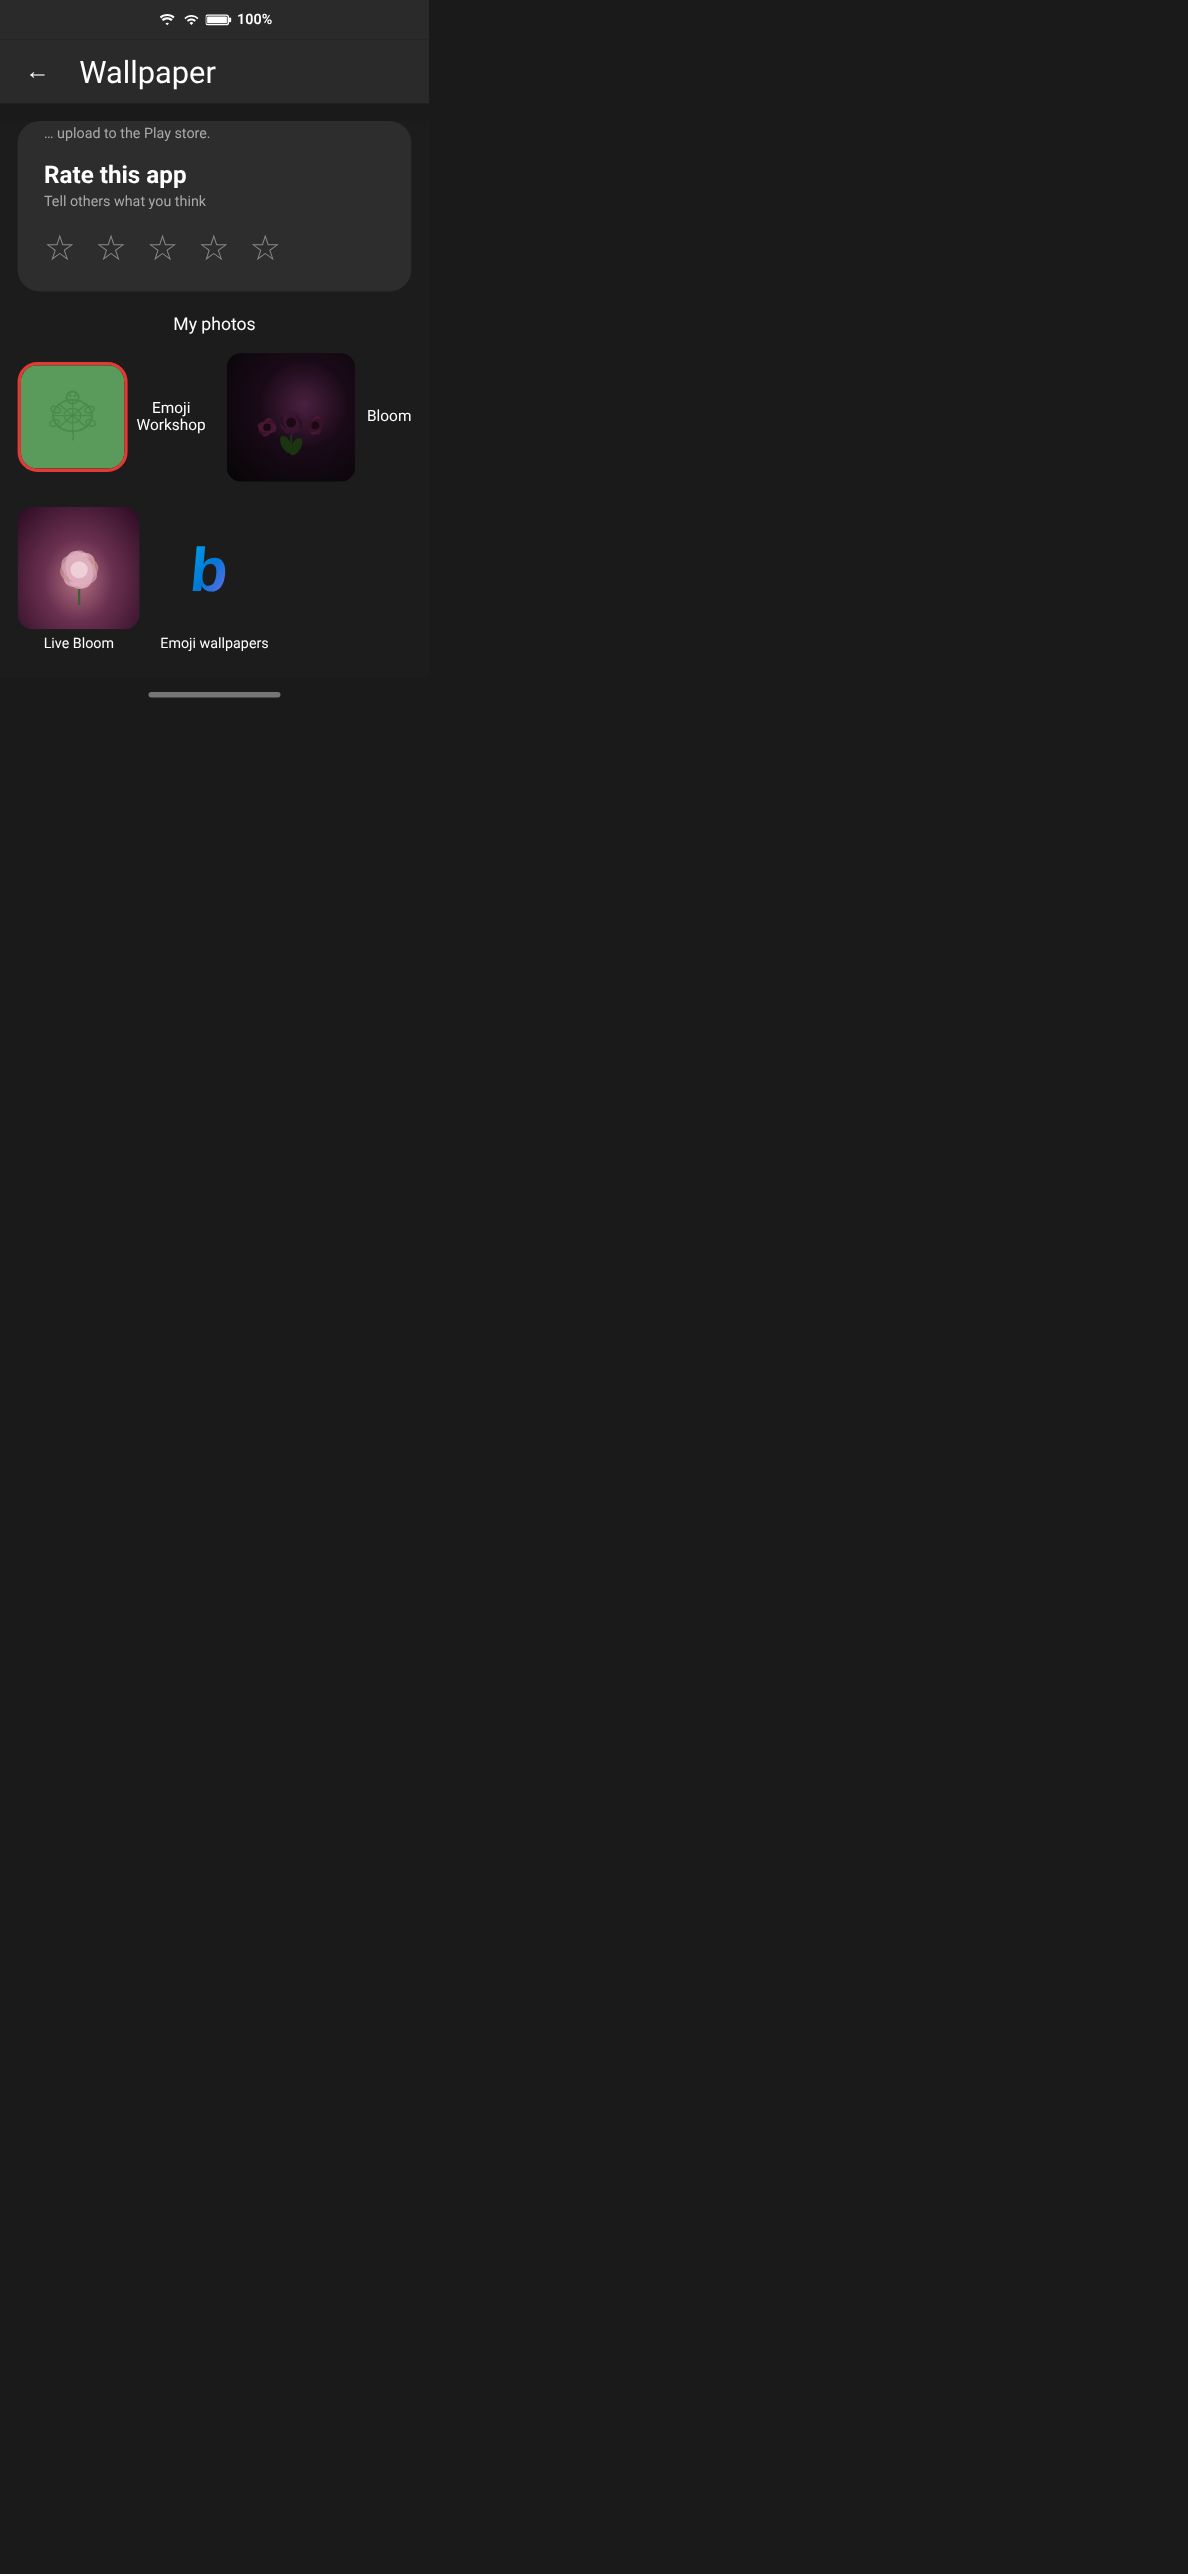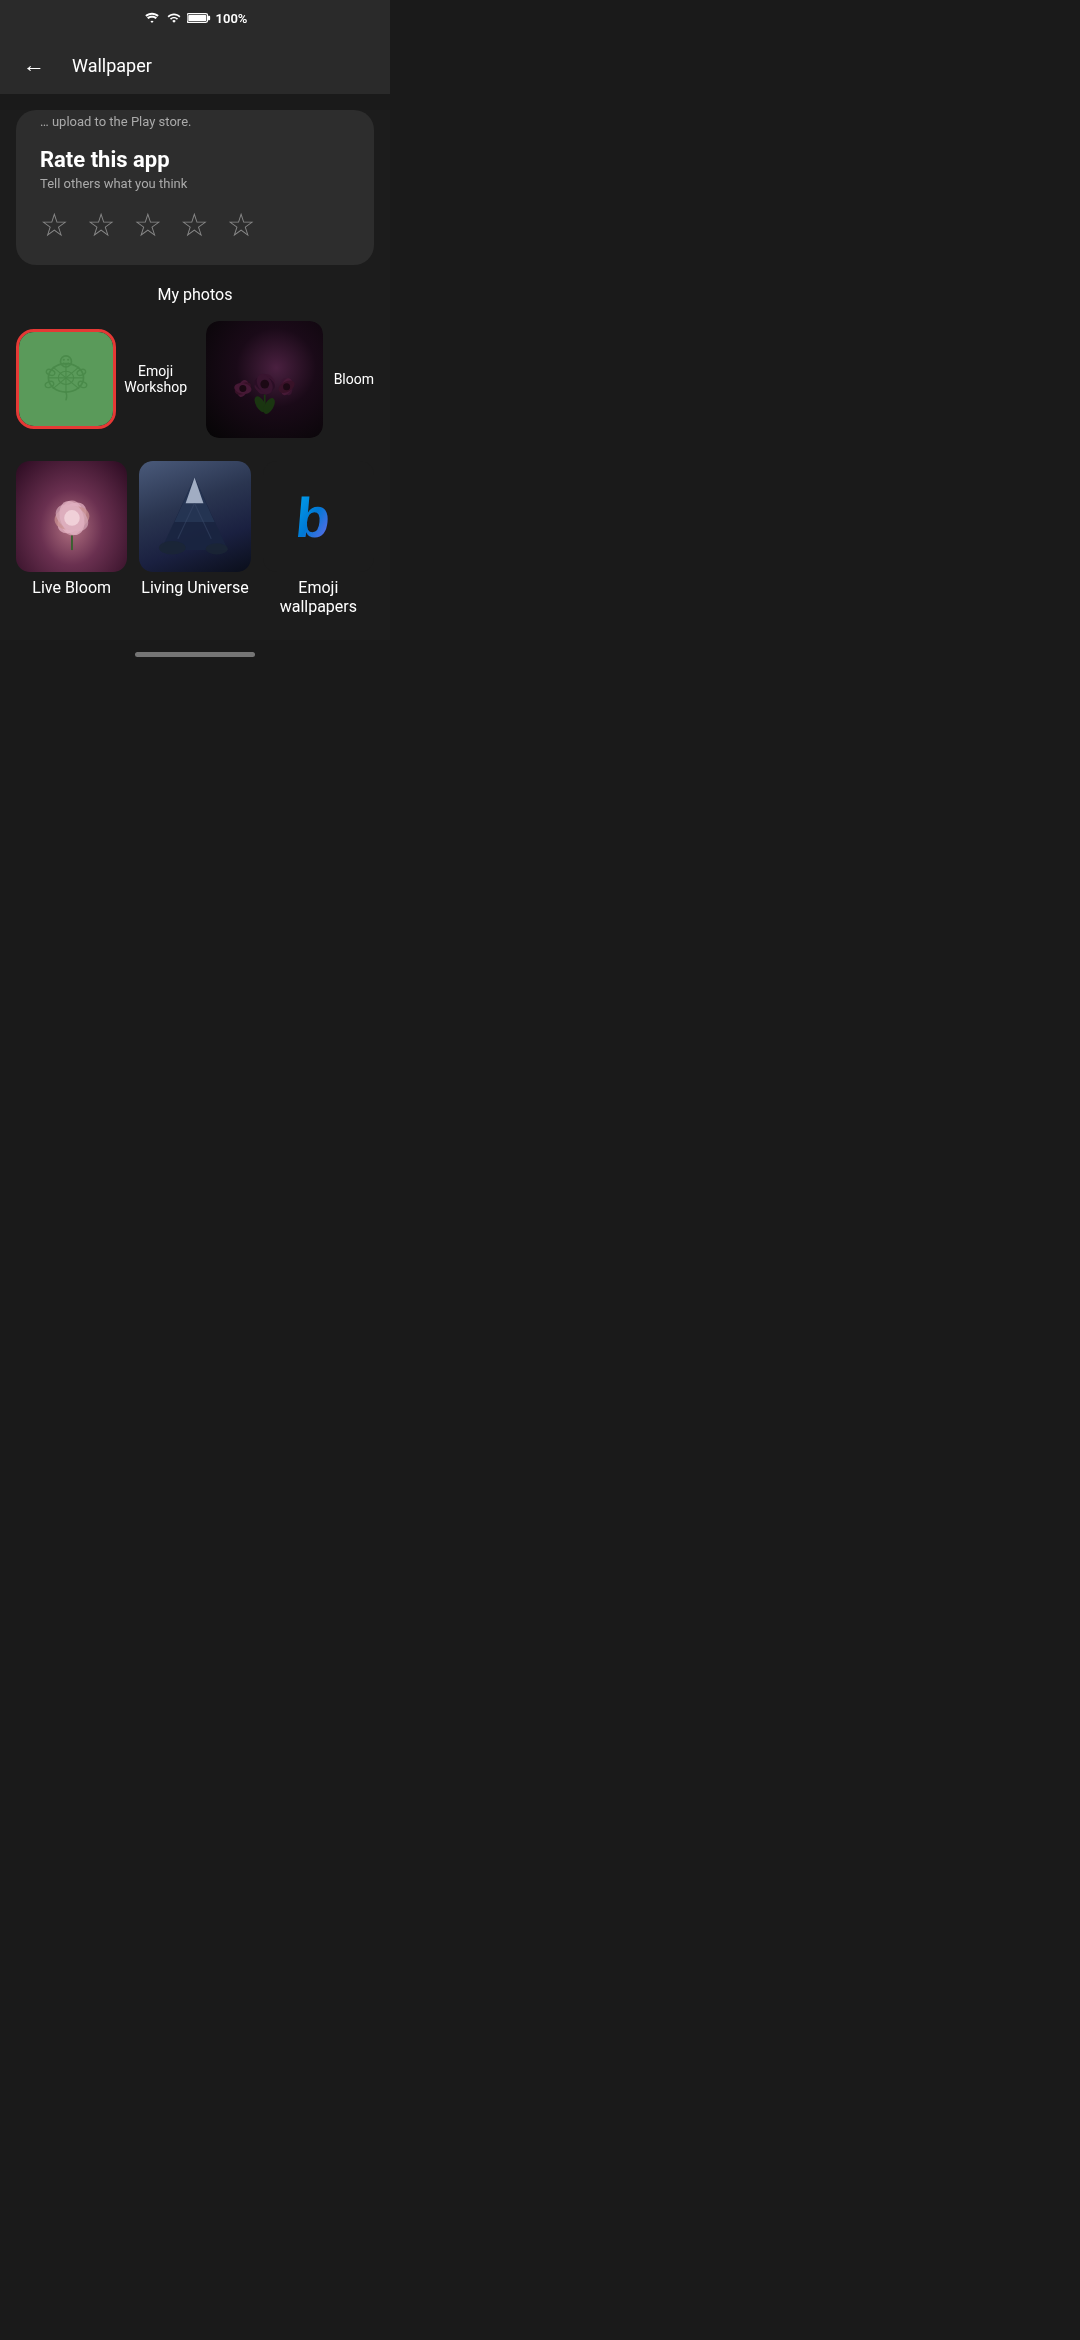--- a/index.html
+++ b/index.html
@@ -50,21 +50,21 @@
       align-items: center;
       justify-content: center;
       width: 36px;
       height: 36px;
     }
     .back-arrow {
       font-size: 22px;
       color: #ffffff;
     }
     .app-bar-title {
-      font-size: 18px;
+      font-size: 28px;
       font-weight: 400;
       color: #ffffff;
     }
 
     
     .content {
       background-color: #1c1c1c;
       padding: 0 16px 24px 16px;
     }
 
@@ -192,21 +192,21 @@
     .wallpaper-thumb-sm {
       width: 100%;
       aspect-ratio: 1;
       border-radius: 14px;
       overflow: hidden;
       display: flex;
       align-items: center;
       justify-content: center;
     }
     .wallpaper-label-sm {
-      font-size: 16px;
+      font-size: 13px;
       color: #ffffff;
       text-align: center;
     }
 
     
     .live-bloom-thumb {
       width: 100%;
       height: 100%;
       background: radial-gradient(ellipse at 50% 60%, #b07080 0%, #6a3050 40%, #2a0a20 100%);
       display: flex;
@@ -411,40 +411,20 @@
             <ellipse cx="40" cy="42" rx="12" ry="18" fill="#d4a8b8" transform="rotate(120 40 42)" opacity="0.7"></ellipse>
             <ellipse cx="40" cy="42" rx="12" ry="18" fill="#e0b0c0" transform="rotate(160 40 42)" opacity="0.8"></ellipse>
             <circle cx="40" cy="42" r="8" fill="#f0d0d8"></circle>
             <line x1="40" y1="60" x2="40" y2="75" stroke="#3a6030" stroke-width="2"></line>
           </svg>
         </div>
       </div>
       <span class="wallpaper-label-sm">Live Bloom</span>
     </div>
 
-    <div class="wallpaper-item-sm">
-      <div class="wallpaper-thumb-sm">
-        <div class="living-universe-thumb">
-          <svg class="mountain-svg" viewBox="0 0 80 80" xmlns="http://www.w3.org/2000/svg">
-
-            <polygon points="40,5 70,70 10,70" fill="#1a2540" opacity="0.9"></polygon>
-            <polygon points="40,5 58,45 22,45" fill="#2a3a5a" opacity="0.7"></polygon>
-
-            <polygon points="40,5 48,28 32,28" fill="#c0cce0" opacity="0.8"></polygon>
-
-            <line x1="40" y1="28" x2="25" y2="60" stroke="#3a4a6a" stroke-width="1" opacity="0.5"></line>
-            <line x1="40" y1="28" x2="55" y2="60" stroke="#3a4a6a" stroke-width="1" opacity="0.5"></line>
-
-            <ellipse cx="20" cy="68" rx="12" ry="6" fill="#1a2535" opacity="0.8"></ellipse>
-            <ellipse cx="60" cy="69" rx="10" ry="5" fill="#1a2535" opacity="0.8"></ellipse>
-          </svg>
-        </div>
-      </div>
-      <span class="wallpaper-label-sm">Living Universe</span>
-    </div>
 
     <div class="wallpaper-item-sm">
       <div class="wallpaper-thumb-sm">
         <div class="bing-thumb">
 
           <svg width="50" height="58" viewBox="0 0 50 60" xmlns="http://www.w3.org/2000/svg">
             <defs>
               <linearGradient id="bingGrad" x1="0%" y1="0%" x2="100%" y2="100%">
                 <stop offset="0%" style="stop-color:#00a4ef;stop-opacity:1"></stop>
                 <stop offset="50%" style="stop-color:#0078d4;stop-opacity:1"></stop>

